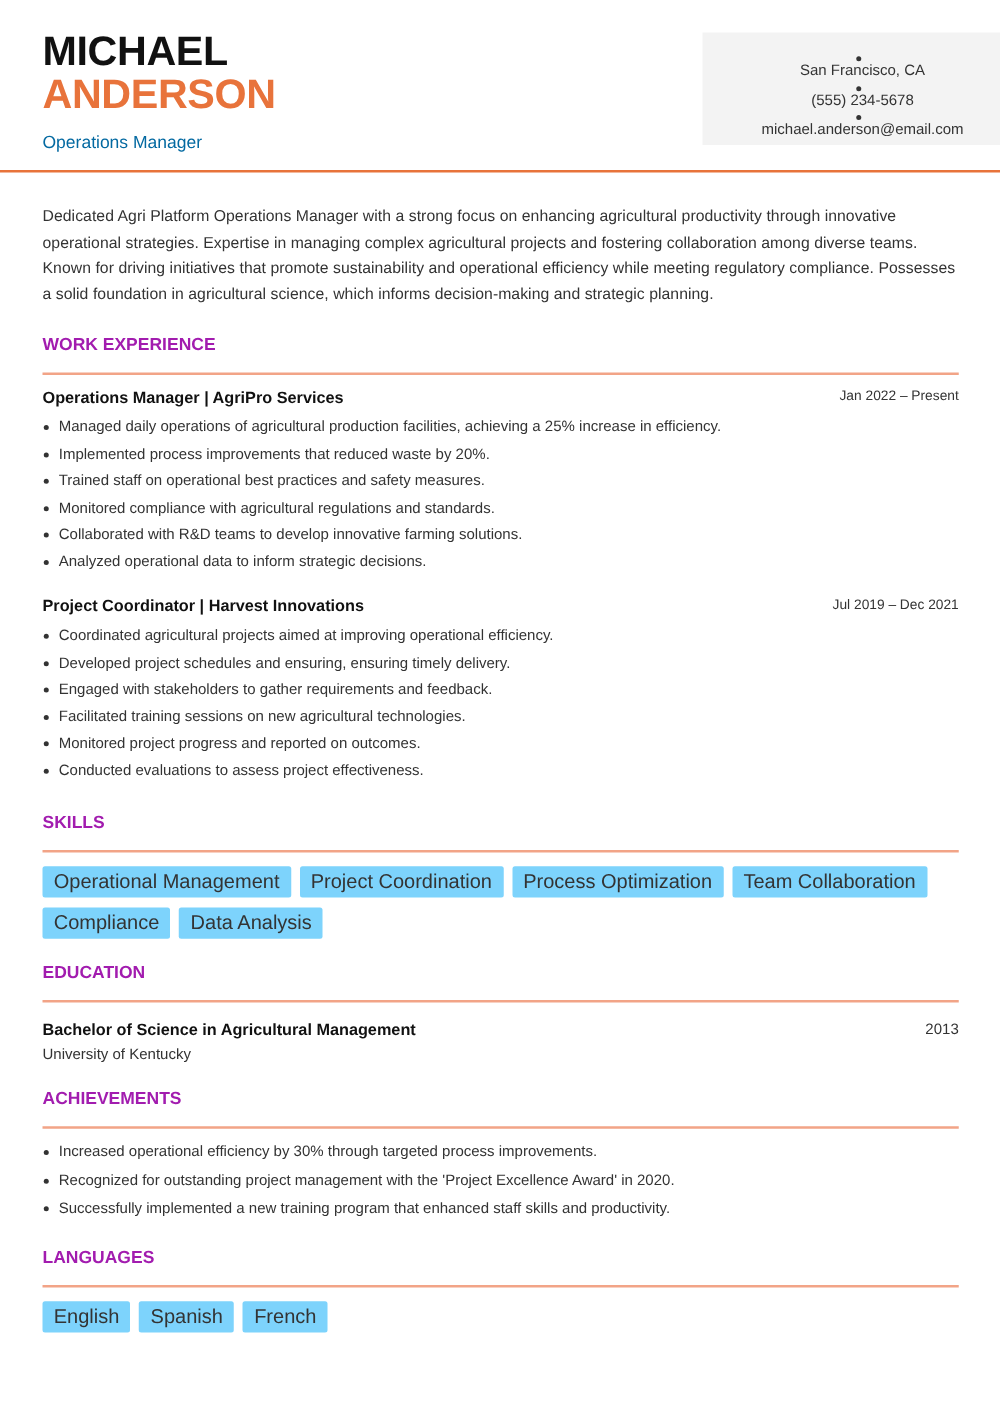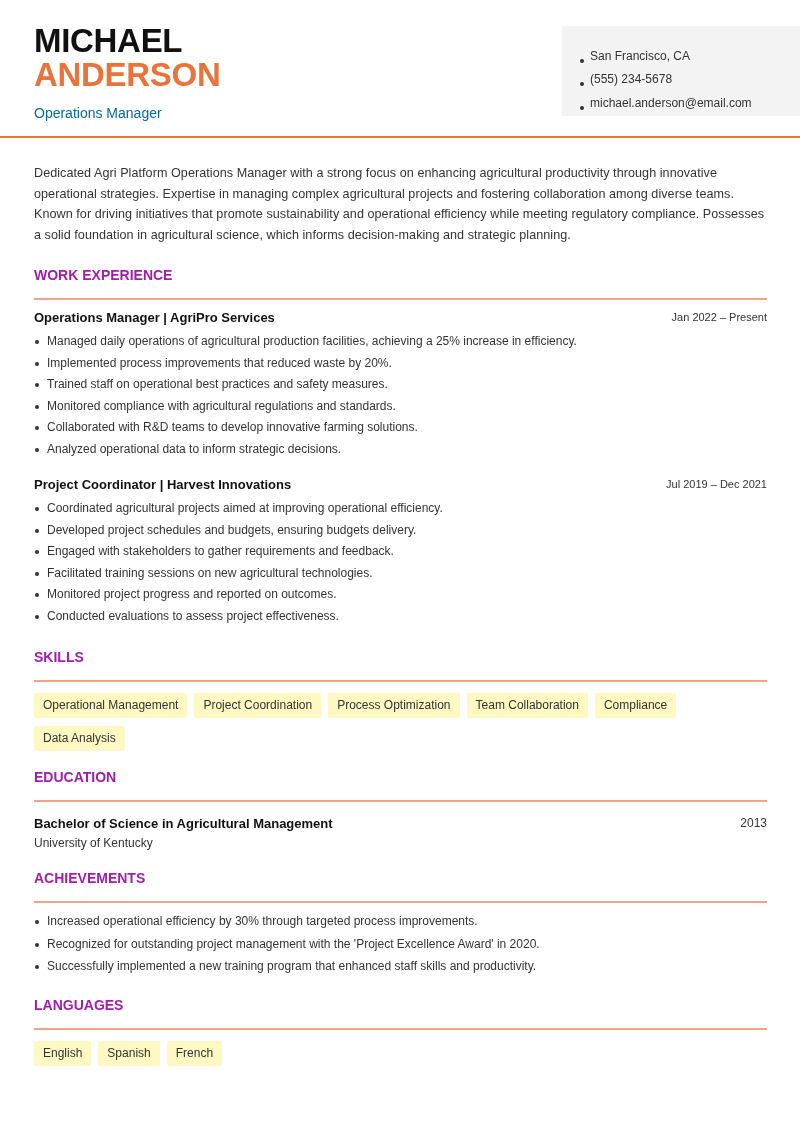--- a/index.html
+++ b/index.html
@@ -6,40 +6,40 @@
     html, body { width: 800px; height: 1130px; background: #ffffff; }
     body { font-family: "Liberation Sans", "DejaVu Sans", sans-serif; color: #2b2b2b; position: relative; overflow: hidden; }
 
     .header { position: relative; height: 138px; border-bottom: 2px solid #e8733b; }
     .name-block { position: absolute; left: 34px; top: 24px; }
     .first-name { font-size: 33px; font-weight: bold; color: #111111; line-height: 34px; letter-spacing: -0.3px; }
     .last-name { font-size: 33px; font-weight: bold; color: #e8733b; line-height: 34px; letter-spacing: -0.3px; }
     .job-title { font-size: 14px; color: #0369a1; margin-top: 13px; }
 
     .contact-box { position: absolute; left: 562px; top: 26px; width: 238px; height: 90px; background: #f3f3f3; padding: 13px 0 0 18px; }
-    .contact-item { font-size: 12px; color: #333333; height: 23.5px; display: flex; align-items: flex-end; }
+    .contact-item { font-size: 12px; color: #333333; height: 23.5px; display: flex; align-items: center; flex-direction: column; }
     .contact-item .dot { display: inline-block; width: 4px; height: 4px; border-radius: 50%; background: #333333; margin: 6px 6px 0 0; flex: none; }
 
     .content { position: absolute; left: 34px; top: 163px; width: 733px; }
     .summary { font-size: 12.6px; line-height: 20.6px; color: #333333; letter-spacing: 0.05px; }
 
     .section { position: absolute; left: 34px; width: 733px; }
     .section-title { font-size: 14px; font-weight: bold; color: #a21caf; height: 21px; }
     .section-rule { height: 2px; background: #f2a487; margin-top: 10px; }
 
     .job { position: absolute; left: 0; width: 733px; }
     .job-head { display: flex; justify-content: space-between; align-items: center; height: 18px; }
     .job-role { font-size: 13px; font-weight: bold; color: #111111; }
     .job-dates { font-size: 11px; color: #333333; }
     .bullets { list-style: none; margin-top: 8px; }
     .bullets li { font-size: 12px; color: #333333; height: 21.5px; display: flex; align-items: flex-start; padding-left: 1px; }
     .bullets li .dot { width: 4px; height: 4px; border-radius: 50%; background: #333333; margin: 6px 8px 0 0; flex: none; }
 
     .tags { display: flex; flex-wrap: wrap; gap: 8px 7px; margin-top: 11px; }
-    .tag { background: #fef9c3; font-size: 12px; color: #333333; padding: 0 9px; height: 25px; line-height: 25px; border-radius: 2px; }
+    .tag { background: #7dd3fc; font-size: 16px; color: #333333; padding: 0 9px; height: 25px; line-height: 25px; border-radius: 2px; }
 
     .edu-row { display: flex; justify-content: space-between; margin-top: 14px; }
     .edu-degree { font-size: 13px; font-weight: bold; color: #111111; }
     .edu-year { font-size: 12px; color: #333333; }
     .edu-school { font-size: 12px; color: #333333; margin-top: 5px; }
   </style>
 </head>
 <body>
 
 <div class="header">
@@ -110,21 +110,21 @@
       <span class="job-role">Project Coordinator | Harvest Innovations</span>
       <span class="job-dates">Jul 2019 – Dec 2021</span>
     </div>
     <ul class="bullets">
       <li>
           <span class="dot"></span>
           <span>Coordinated agricultural projects aimed at improving operational efficiency.</span>
         </li>
       <li>
           <span class="dot"></span>
-          <span>Developed project schedules and budgets, ensuring budgets delivery.</span>
+          <span>Developed project schedules and ensuring, ensuring timely delivery.</span>
         </li>
       <li>
           <span class="dot"></span>
           <span>Engaged with stakeholders to gather requirements and feedback.</span>
         </li>
       <li>
           <span class="dot"></span>
           <span>Facilitated training sessions on new agricultural technologies.</span>
         </li>
       <li>

